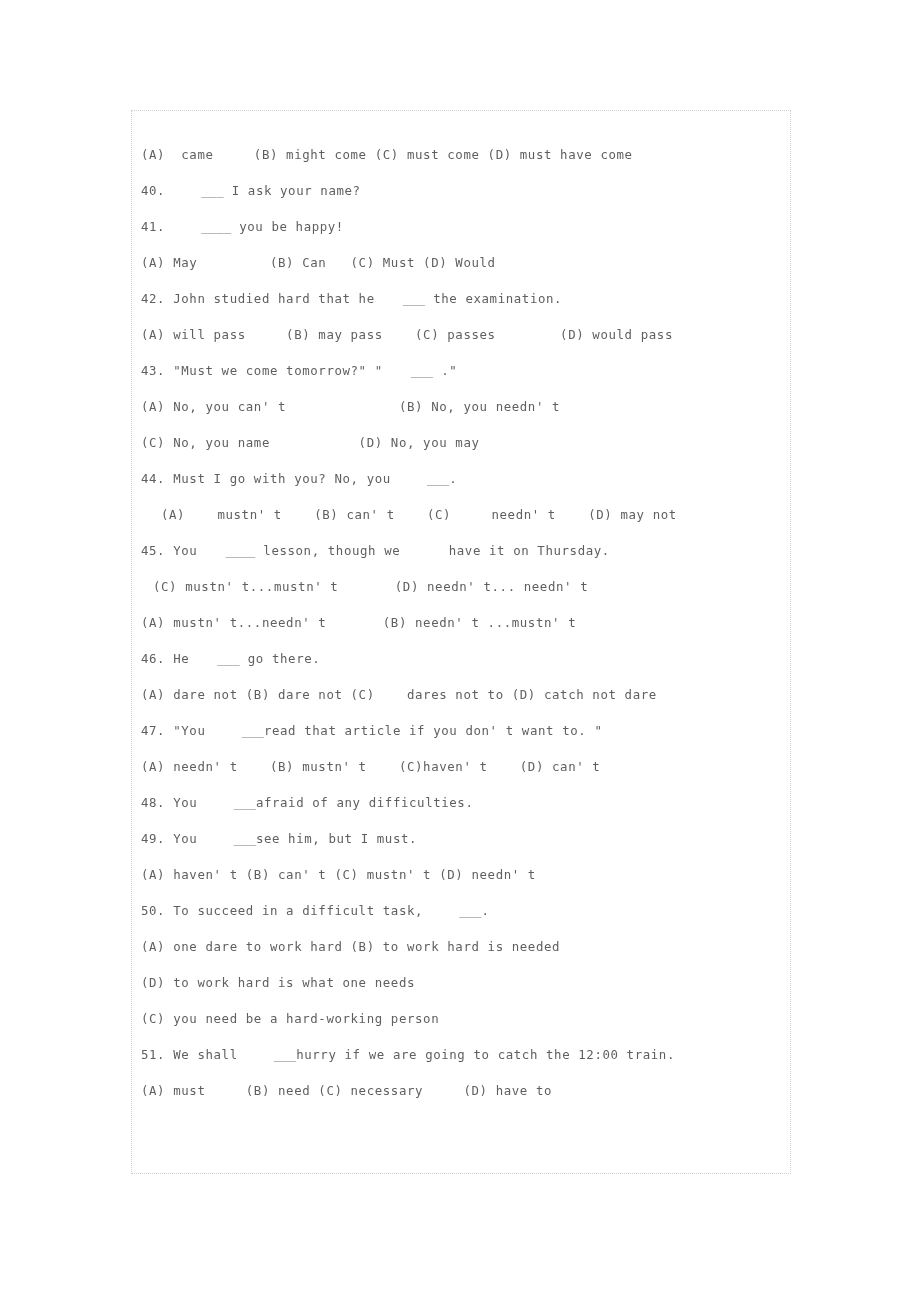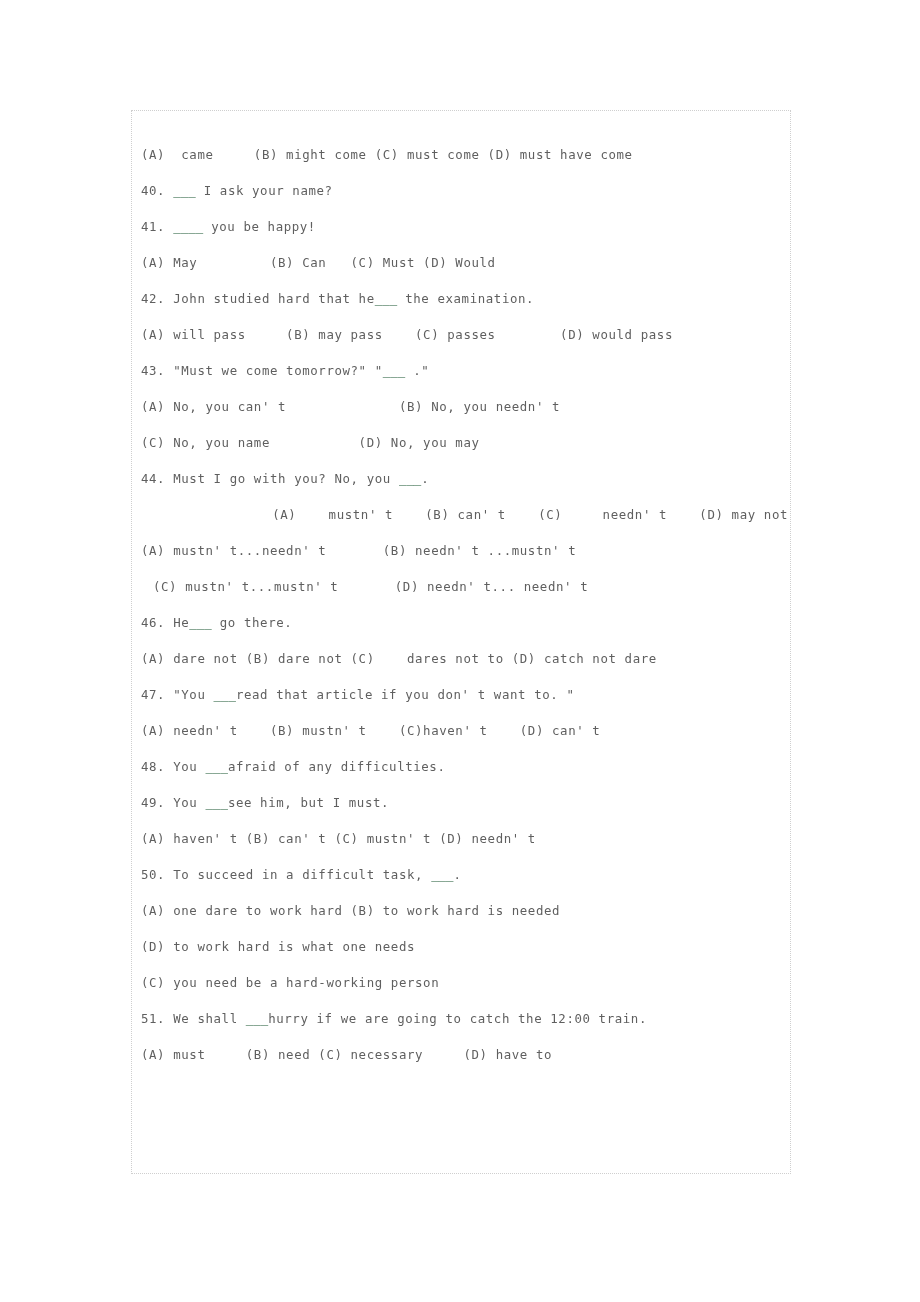--- a/index.html
+++ b/index.html
@@ -32,45 +32,47 @@
   }
   .line {
     height: 36px;
     line-height: 36px;
     white-space: pre;
     font-size: 12.4px;
     color: #5f5f5f;
     letter-spacing: 0.6px;
     font-family: "DejaVu Sans Mono", "Liberation Mono", monospace;
   }
-  .line.indent1 { padding-left: 20px; text-align: right; }
+  .line.indent1 { padding-left: 20px; }
   .line.indent2 { padding-left: 12px; }
   .blank {
-    color: #14532d;
+    color: #3b82f6;
     letter-spacing: 0px;
+    margin-left: 28px;
   }
 </style>
 </head>
 <body>
 
 <div id="page">
   <div id="lines">
       <div class="line">(A)  came     (B) might come (C) must come (D) must have come</div>
       <div class="line">40. <span class="blank">___</span> I ask your name?</div>
       <div class="line">41. <span class="blank">____</span> you be happy!</div>
       <div class="line">(A) May         (B) Can   (C) Must (D) Would</div>
       <div class="line">42. John studied hard that he<span class="blank">___</span> the examination.</div>
       <div class="line">(A) will pass     (B) may pass    (C) passes        (D) would pass</div>
       <div class="line">43. "Must we come tomorrow?" "<span class="blank">___</span> ."</div>
       <div class="line">(A) No, you can' t              (B) No, you needn' t</div>
       <div class="line">(C) No, you name           (D) No, you may</div>
       <div class="line">44. Must I go with you? No, you <span class="blank">___</span>.</div>
       <div class="line indent1">(A)    mustn' t    (B) can' t    (C)     needn' t    (D) may not</div>
+      <div class="line">45. You<span class="blank">____</span> lesson, though we      have it on Thursday.</div>
+      <div class="line indent2">(C) mustn' t...mustn' t       (D) needn' t... needn' t</div>
       <div class="line">(A) mustn' t...needn' t       (B) needn' t ...mustn' t</div>
-      <div class="line indent2">(C) mustn' t...mustn' t       (D) needn' t... needn' t</div>
       <div class="line">46. He<span class="blank">___</span> go there.</div>
       <div class="line">(A) dare not (B) dare not (C)    dares not to (D) catch not dare</div>
       <div class="line">47. "You <span class="blank">___</span>read that article if you don' t want to. "</div>
       <div class="line">(A) needn' t    (B) mustn' t    (C)haven' t    (D) can' t</div>
       <div class="line">48. You <span class="blank">___</span>afraid of any difficulties.</div>
       <div class="line">49. You <span class="blank">___</span>see him, but I must.</div>
       <div class="line">(A) haven' t (B) can' t (C) mustn' t (D) needn' t</div>
       <div class="line">50. To succeed in a difficult task, <span class="blank">___</span>.</div>
       <div class="line">(A) one dare to work hard (B) to work hard is needed</div>
       <div class="line">(D) to work hard is what one needs</div>

